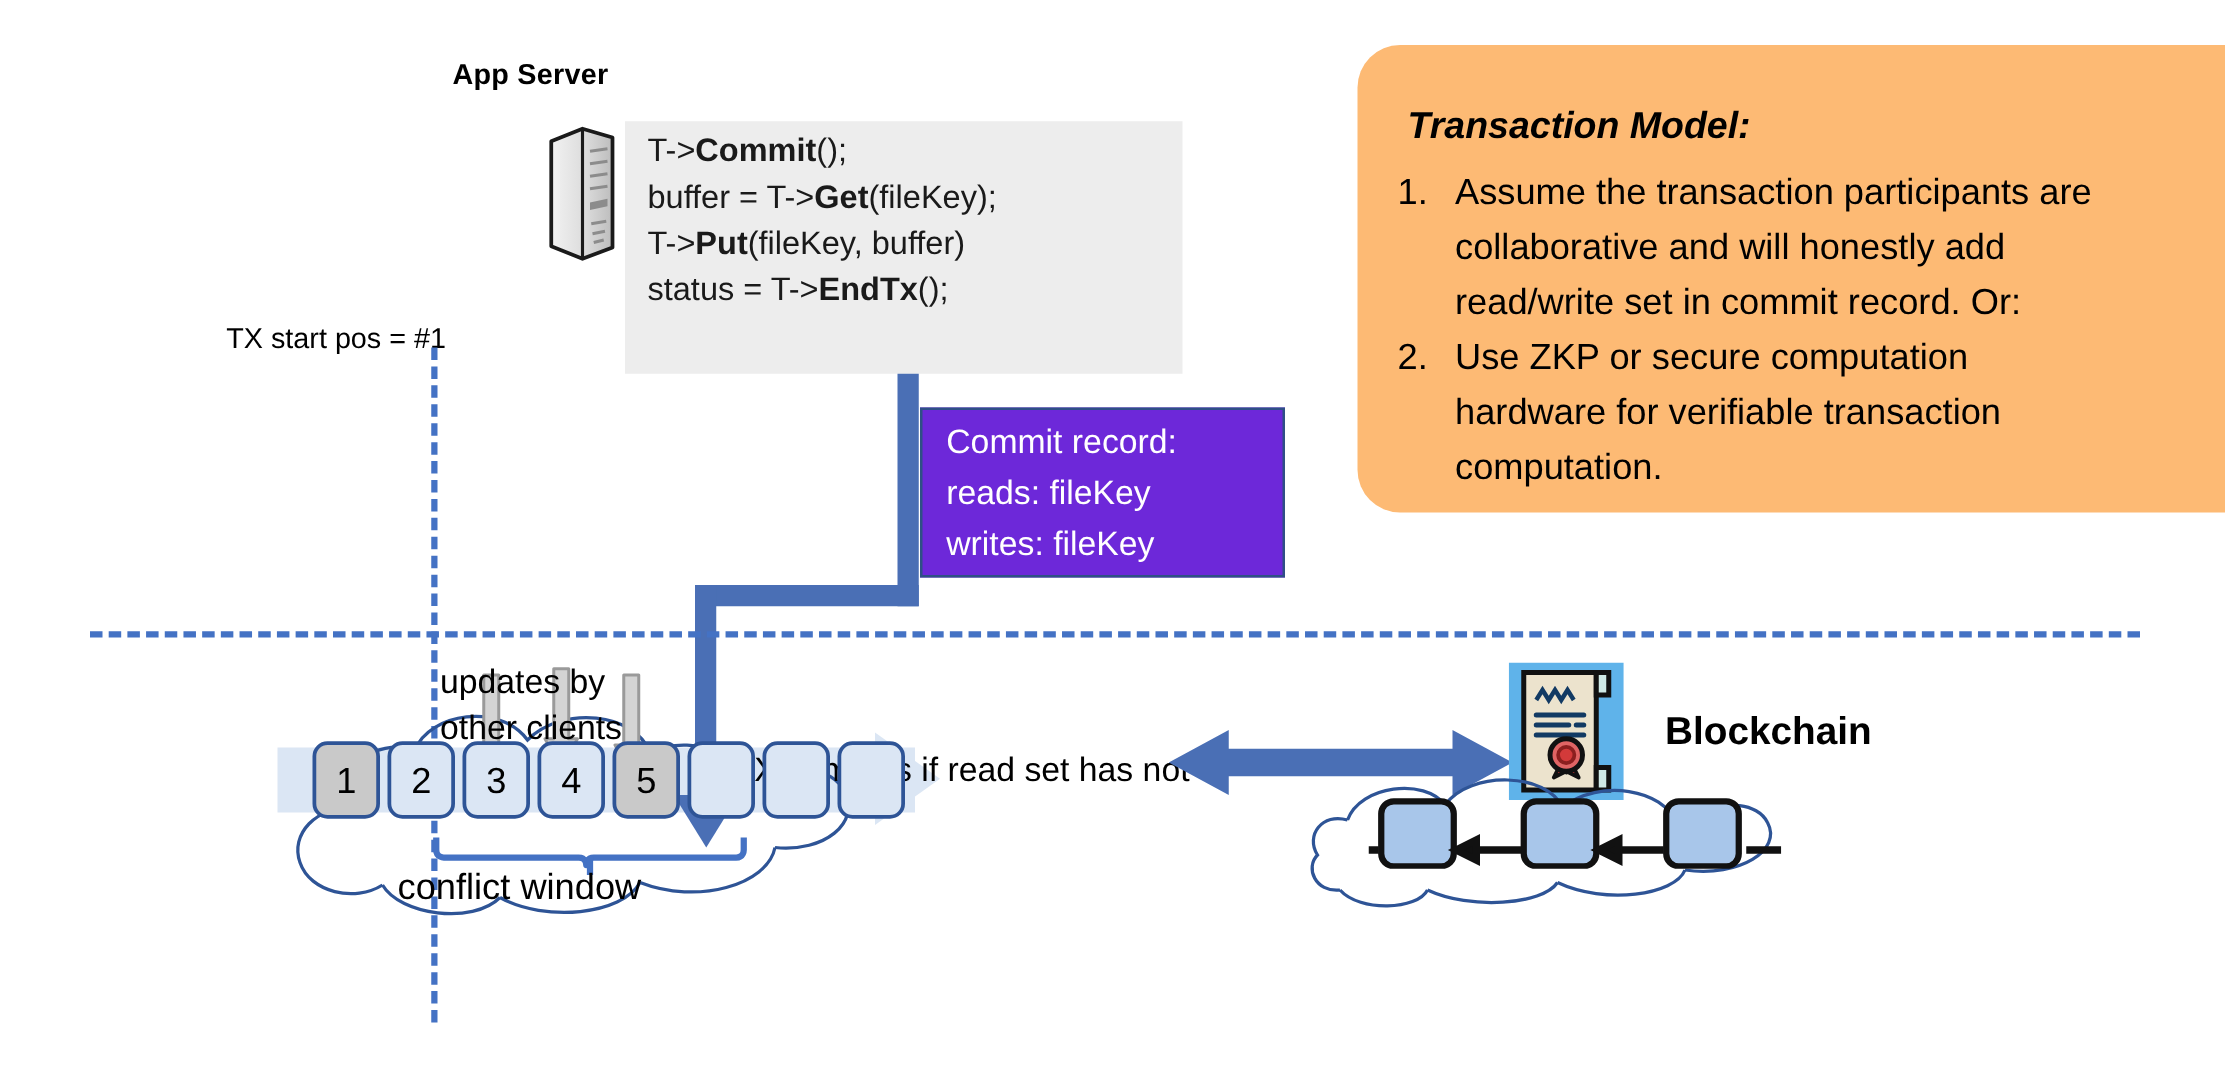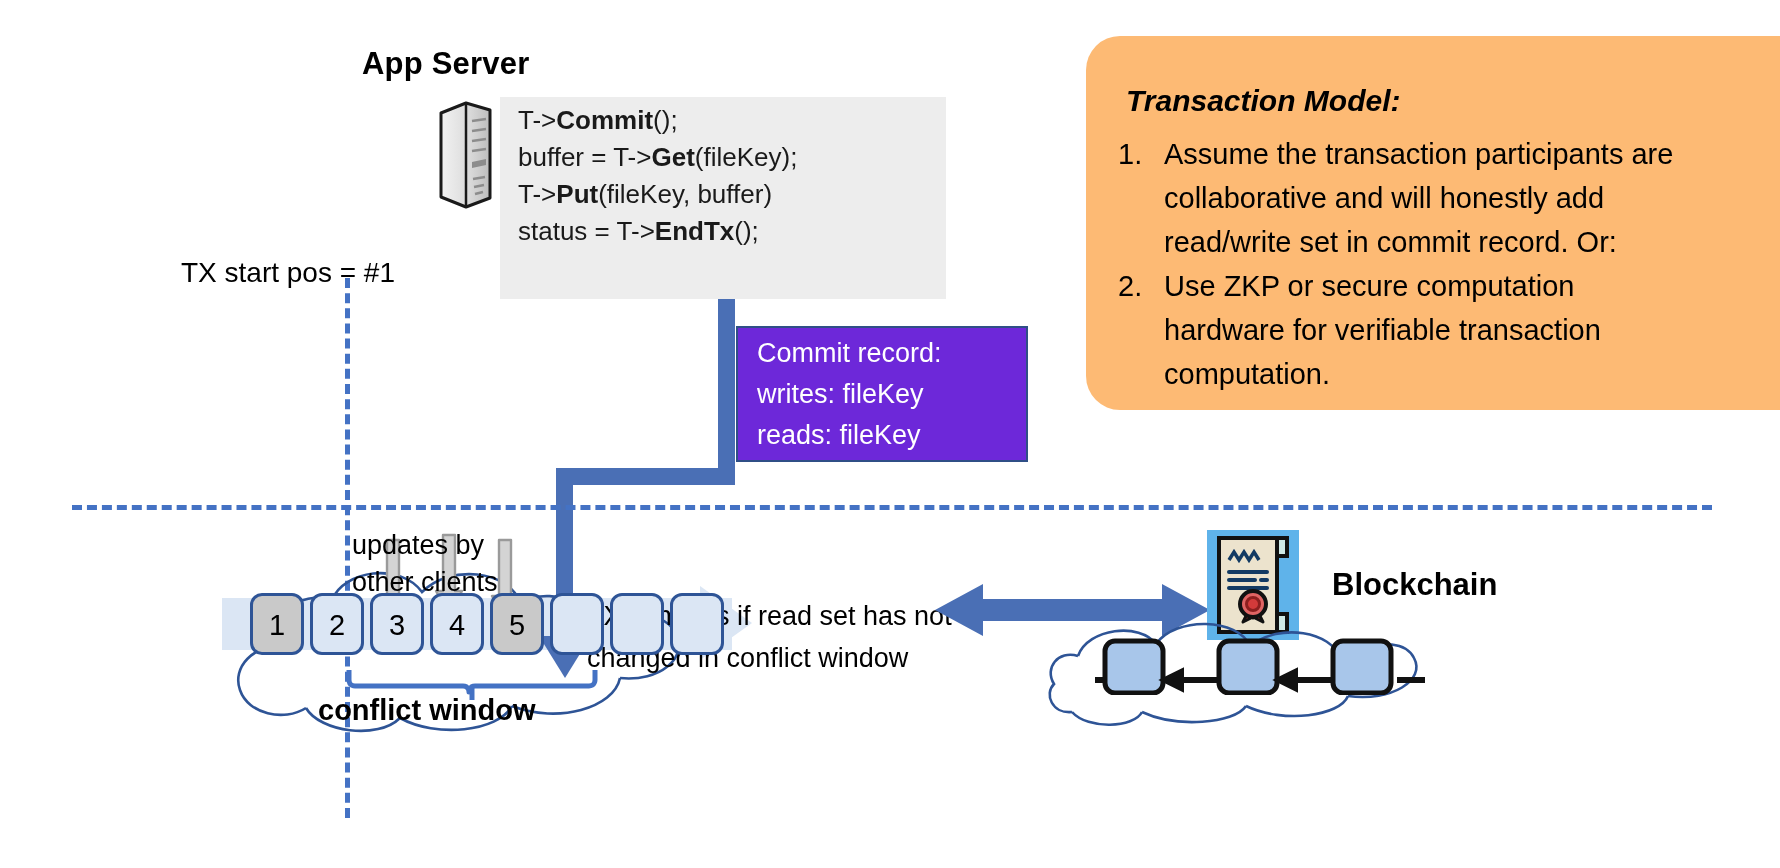--- a/index.html
+++ b/index.html
@@ -10,21 +10,21 @@
     color:#000;
     overflow:hidden;
     position:relative;
   }
   #stage{position:absolute;left:0;top:0;width:1780px;height:868px;}
   .abs{position:absolute;}
 
   
   #app-server-title{
     left:362px;top:46px;
-    font-size:31px;font-weight:bold;letter-spacing:.2px;
+    font-size:23px;font-weight:bold;letter-spacing:.2px;
   }
 
   
   #code-panel{
     left:500px;top:97px;width:446px;height:202px;
     background:#ededed;
   }
   #code-lines{
     left:518px;top:102px;width:430px;
     font-size:26px;line-height:37px;color:#1a1a1a;
@@ -32,21 +32,21 @@
   }
   #code-lines .ln{display:block;}
   #code-lines b{font-weight:bold;}
 
   
   #server-icon{left:436px;top:99px;width:58px;height:112px;}
 
   
   #tx-start-label{
     left:181px;top:257px;
-    font-size:28px;white-space:nowrap;
+    font-size:23px;white-space:nowrap;
   }
 
   
   #tx-start-line{
     left:345px;top:278px;width:0;height:540px;
     border-left:5px dashed #4472c4;
   }
 
   
   #layer-divider{
@@ -105,21 +105,21 @@
   }
   #ledger-tip{
     left:700px;top:586px;width:0;height:0;
     border-top:37px solid transparent;border-bottom:37px solid transparent;
     border-left:52px solid #dbe6f4;
   }
 
   
   #brace{left:345px;top:668px;width:254px;height:34px;}
   #conflict-window-label{
-    left:318px;top:694px;font-size:29px;font-weight:bold;white-space:nowrap;
+    left:318px;top:694px;font-size:29px;font-weight:normal;white-space:nowrap;
   }
 
   
   #sync-arrow{left:935px;top:578px;width:275px;height:64px;}
 
   
   #cert-icon{left:1207px;top:530px;width:92px;height:110px;}
 
   
   #blockchain-label{
@@ -205,22 +205,22 @@
     </div>
   </div>
 
   <div class="abs" id="elbow-vert-top"></div>
   <div class="abs" id="elbow-horz"></div>
   <div class="abs" id="elbow-vert-down"></div>
   <div class="abs" id="elbow-arrowhead"></div>
 
   <div class="abs" id="commit-record">
     <span class="crline">Commit record:</span>
+    <span class="crline">reads: fileKey</span>
     <span class="crline">writes: fileKey</span>
-    <span class="crline">reads: fileKey</span>
   </div>
 
   <div class="abs" id="layer-divider"></div>
 
   <div class="abs" id="ledger-cloud">
     <svg width="620" height="220" viewBox="0 0 620 220">
       <g fill="none" stroke="#2e5496" stroke-width="2.6">
         <path d="M118,128 C96,98 132,72 164,82 C176,52 232,44 254,74
                  C282,46 340,52 352,84 C392,66 434,92 428,124"></path>
         <path d="M118,128 C84,126 64,150 72,172 C80,196 116,204 138,190"></path>
@@ -250,21 +250,20 @@
       <path d="M9,2 L21,2 L21,58 L28,58 L15,82 L2,58 L9,58 Z" fill="#d4d4d4" stroke="#9a9a9a" stroke-width="2.4" stroke-linejoin="round"></path>
     </svg>
   </div>
 
   <div class="abs" id="updates-label">
     <span style="display:block">updates by</span>
     <span style="display:block">other clients</span>
   </div>
   <div class="abs" id="commits-label">
     <span style="display:block">TX commits if read set has not</span>
-    <span style="display:block">changed in conflict window</span>
   </div>
 
   <div class="abs" id="block-row">
     <div class="ledger-cell filled" style="left:0px">1</div>
     <div class="ledger-cell" style="left:60px">2</div>
     <div class="ledger-cell" style="left:120px">3</div>
     <div class="ledger-cell" style="left:180px">4</div>
     <div class="ledger-cell filled" style="left:240px">5</div>
     <div class="ledger-cell" style="left:300px"></div>
     <div class="ledger-cell" style="left:360px"></div>

